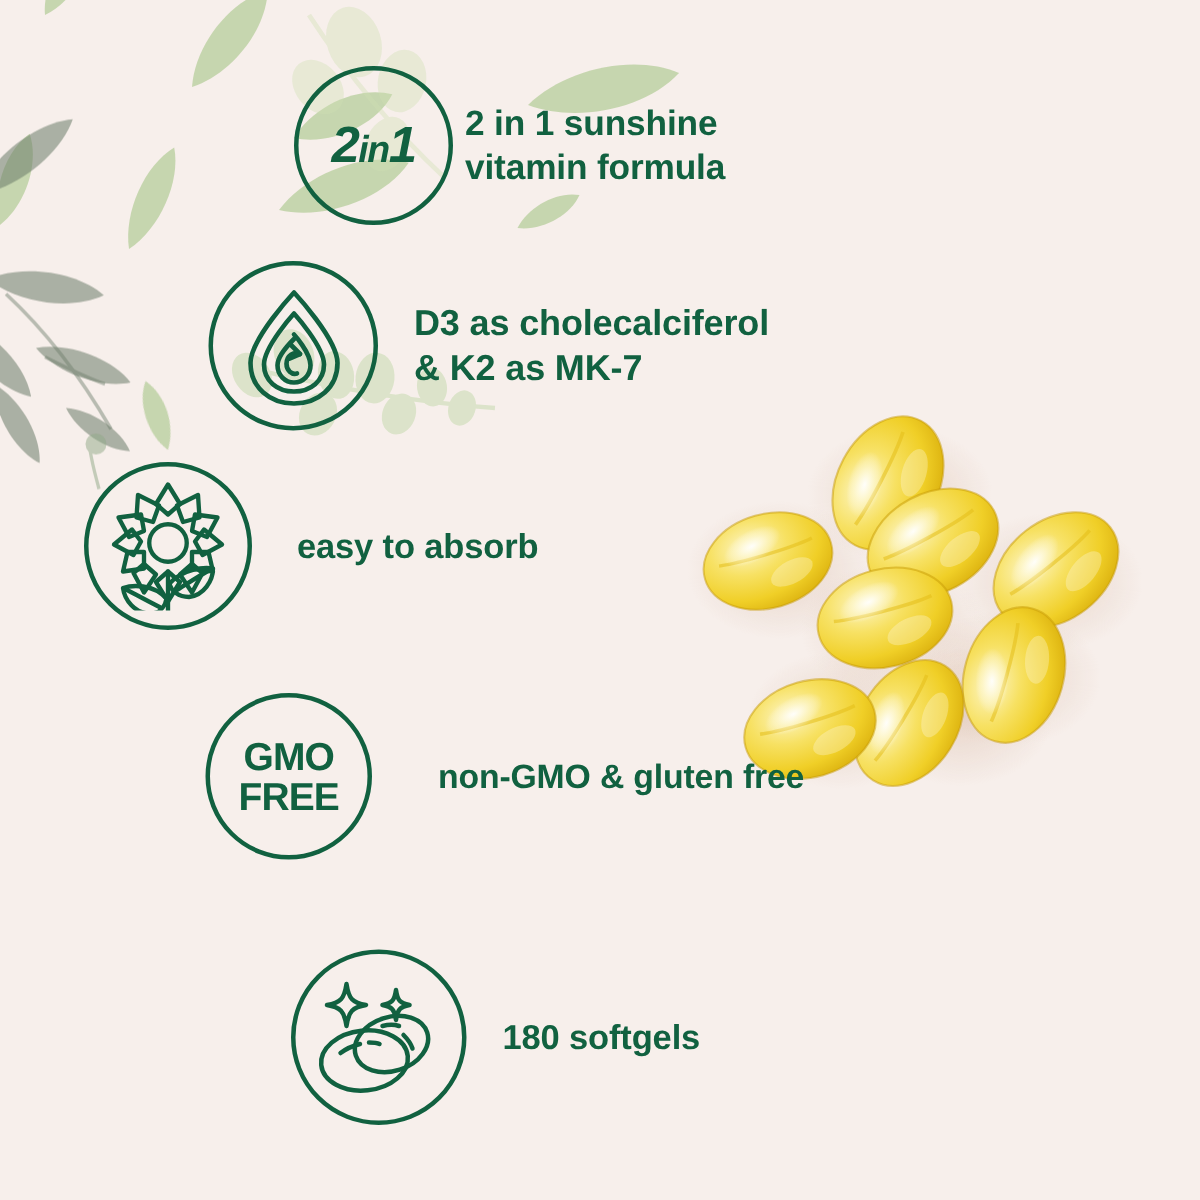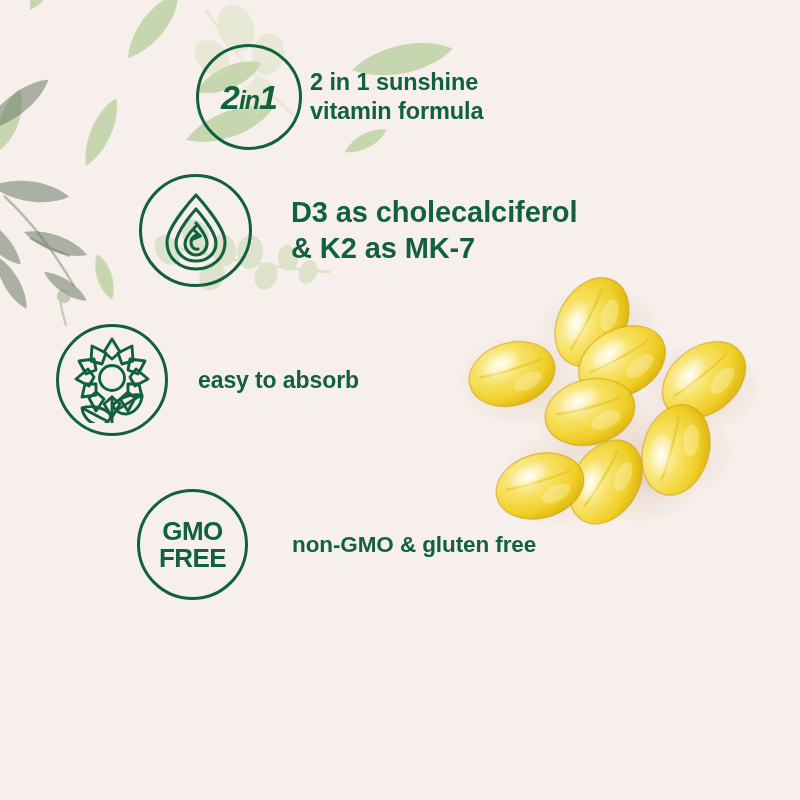--- a/index.html
+++ b/index.html
@@ -44,27 +44,27 @@
   .two-in-one .sm{font-size:25px;}
   .gmo{font-size:26px;line-height:1.02;letter-spacing:-0.6px;}
 
   
   #row-2in1{left:196px;top:44px;}
   #row-2in1 .badge{width:106px;height:106px;}
   #row-2in1 .ftext{margin-left:8px;font-size:23.5px;}
 
   #row-d3{left:139px;top:174px;}
   #row-d3 .badge{width:113px;height:113px;}
-  #row-d3 .ftext{margin-left:39px;font-size:29px;}
-
-  #row-absorb{left:56px;top:324px;}
+  #row-d3 .ftext{margin-left:24px;font-size:24px;}
+
+  #row-absorb{left:56px;top:308px;}
   #row-absorb .badge{width:112px;height:112px;}
   #row-absorb .ftext{margin-left:30px;font-size:23px;}
 
-  #row-gmo{left:137px;top:489px;}
+  #row-gmo{left:137px;top:462px;}
   #row-gmo .badge{width:111px;height:111px;}
   #row-gmo .ftext{margin-left:44px;font-size:22.5px;}
 
   #row-count{left:194px;top:633px;}
   #row-count .badge{width:117px;height:117px;}
   #row-count .ftext{margin-left:24px;font-size:23px;}
 </style>
 </head>
 <body>
 
@@ -233,14 +233,35 @@
   <div class="feature" id="row-gmo">
     <div class="badge">
       <div class="badge-word gmo">
         <div>GMO</div>
         <div>FREE</div>
       </div>
     </div>
     <div class="ftext">non-GMO &amp; gluten free</div>
   </div>
 
+  <div class="feature" id="row-count">
+    <div class="badge">
+      <svg width="88" height="80" viewBox="0 0 88 80">
+        <g fill="none" stroke="#116140" stroke-width="3" stroke-linecap="round" stroke-linejoin="round">
+
+          <path d="M22,4 C23.5,14 26,16.5 35,18 C26,19.5 23.5,22 22,32 C20.5,22 18,19.5 9,18 C18,16.5 20.5,14 22,4 Z"></path>
+          <path d="M55,8 C56,15 57.6,16.8 64,18 C57.6,19.2 56,21 55,28 C54,21 52.4,19.2 46,18 C52.4,16.8 54,15 55,8 Z"></path>
+
+          <ellipse cx="52" cy="44" rx="25" ry="18" transform="rotate(-18 52 44)"></ellipse>
+
+          <ellipse cx="34" cy="55" rx="29" ry="20" transform="rotate(-6 34 55)"></ellipse>
+
+          <path d="M46,32 C50,31 54,31 57,32" stroke-width="3"></path>
+          <path d="M60,38 C63,41 65,44 66,47" stroke-width="3"></path>
+          <path d="M18,50 C22,47 27,45 31,44" stroke-width="3"></path>
+          <path d="M37,43 C40,43 42,43 44,44" stroke-width="3"></path>
+        </g>
+      </svg>
+    </div>
+    <div class="ftext">180 softgels</div>
+  </div>
 
 </div>
 
 </body></html>

